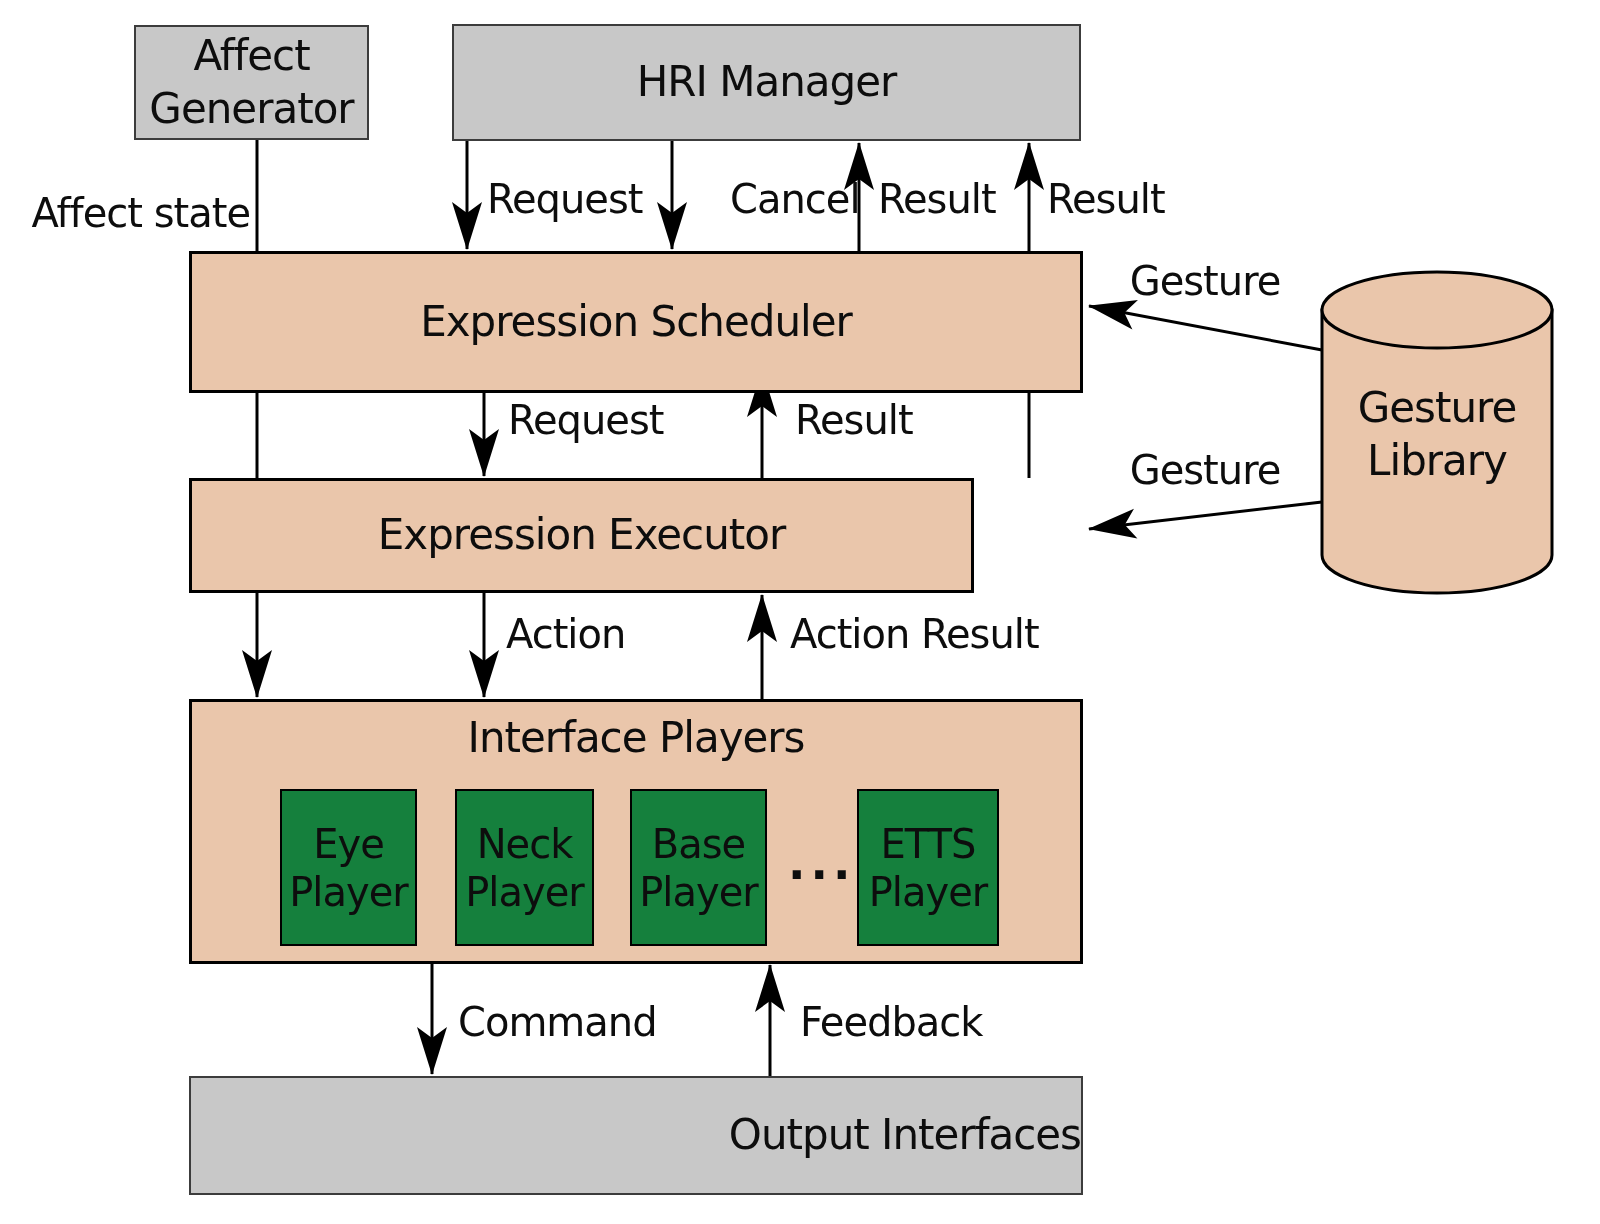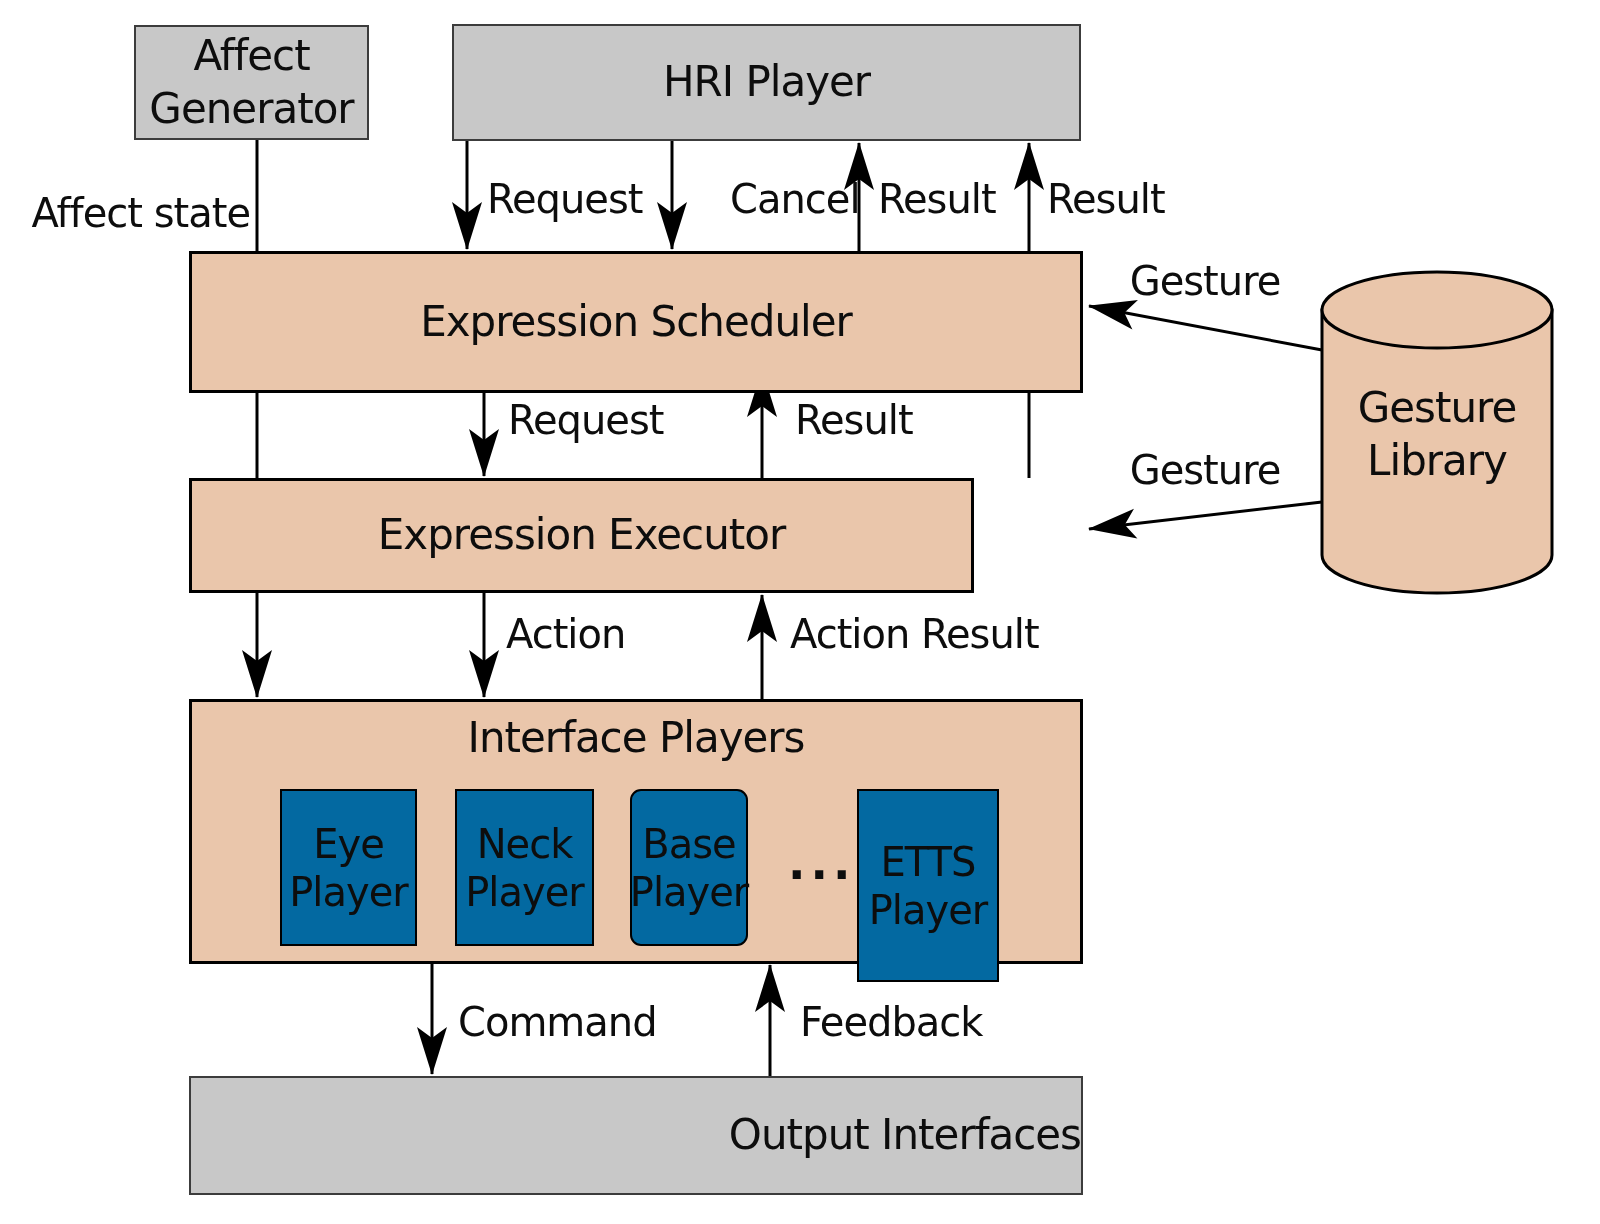--- a/index.html
+++ b/index.html
@@ -10,21 +10,21 @@
   }
   html,body{margin:0;padding:0;background:#ffffff;}
   body{width:1600px;height:1224px;font-family:"DejaVu Sans","Liberation Sans",sans-serif;color:#0d0d0d;}
   .stage{position:relative;width:1600px;height:1224px;overflow:hidden;}
   .stage svg{position:absolute;left:0;top:0;}
   .node{position:absolute;box-sizing:border-box;display:flex;align-items:center;justify-content:center;
         text-align:center;font-size:42px;letter-spacing:-1px;line-height:1.25;}
   .gray{background:var(--external-fill);border:2px solid var(--gray-border);}
   .salmon{background:var(--module-fill);border:3px solid var(--line);}
   .container-title{position:absolute;left:0;right:0;top:10px;text-align:center;font-size:42px;letter-spacing:-1px;}
-  .sub{position:absolute;box-sizing:border-box;background:#0369a1;border:2px solid var(--line);
+  .sub{position:absolute;box-sizing:border-box;background:#15803d;border:2px solid var(--line);
        display:flex;align-items:center;justify-content:center;text-align:center;font-size:40px;letter-spacing:-1px;line-height:1.2;}
   .dots{position:absolute;font-size:46px;font-weight:bold;letter-spacing:5px;transform:translateY(-58%);}
   .elabel{position:absolute;font-size:40px;letter-spacing:-1px;white-space:nowrap;transform:translateY(-50%);text-align:center;}
   .cyl-label{position:absolute;left:1322px;top:434px;width:230px;transform:translateY(-50%);
              text-align:center;font-size:42px;letter-spacing:-1px;line-height:1.25;}
   .edge{stroke:var(--line);stroke-width:3;fill:none;}
   .cylshape{fill:var(--module-fill);stroke:var(--line);stroke-width:3;}
 </style>
 </head>
 <body>
@@ -63,44 +63,44 @@
       <path class="cylshape" d="M1322,310 L1322,555 A115,38 0 0 0 1552,555 L1552,310 Z"></path>
       <ellipse class="cylshape" cx="1437" cy="310" rx="115" ry="38"></ellipse>
     </g>
   </svg>
 
   <div class="node gray" style="left:134px;top:25px;width:235px;height:115px;align-items:center;">
     <span>Affect Generator</span>
   </div>
 
   <div class="node gray" style="left:452px;top:24px;width:629px;height:117px;">
-    <span>HRI Player</span>
+    <span>HRI Manager</span>
   </div>
 
   <div class="node salmon" style="left:189px;top:251px;width:894px;height:142px;">
     <span>Expression Scheduler</span>
   </div>
 
   <div class="node salmon" style="left:189px;top:478px;width:785px;height:115px;align-items:center;">
     <span>Expression Executor</span>
   </div>
 
   <div class="node salmon" style="left:189px;top:699px;width:894px;height:265px;align-items:flex-start;">
     <div class="container-title">Interface Players</div>
     <div class="sub" style="left:88px;top:87px;width:137px;height:157px;">
       <span>Eye Player</span>
     </div>
     <div class="sub" style="left:263px;top:87px;width:139px;height:157px;">
       <span>Neck Player</span>
     </div>
-    <div class="sub" style="left:438px;top:87px;width:118px;height:157px;border-radius:11px;">
+    <div class="sub" style="left:438px;top:87px;width:137px;height:157px;">
       <span>Base Player</span>
     </div>
     <div class="dots" style="left:596px;top:166px;width:62px;text-align:center;">...</div>
-    <div class="sub" style="left:665px;top:87px;width:142px;height:193px;">
+    <div class="sub" style="left:665px;top:87px;width:142px;height:157px;">
       <span>ETTS Player</span>
     </div>
   </div>
 
   <div class="node gray" style="left:189px;top:1076px;width:894px;height:119px;justify-content:flex-end;">
     <span>Output Interfaces</span>
   </div>
 
   <div class="cyl-label">
     <div>Gesture</div>

